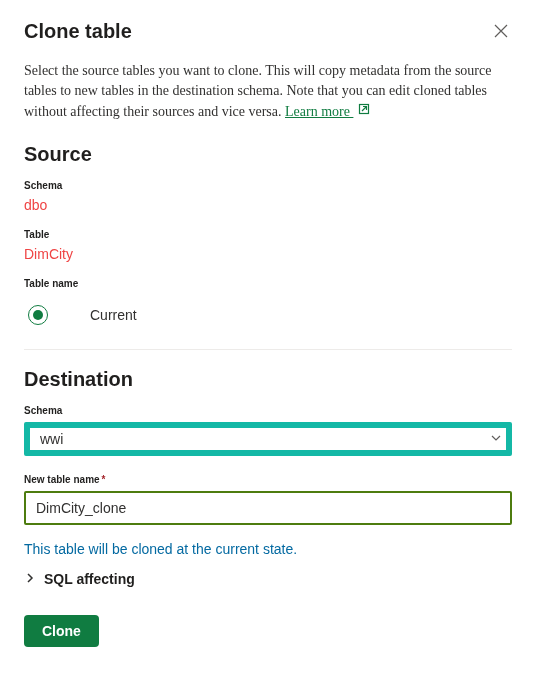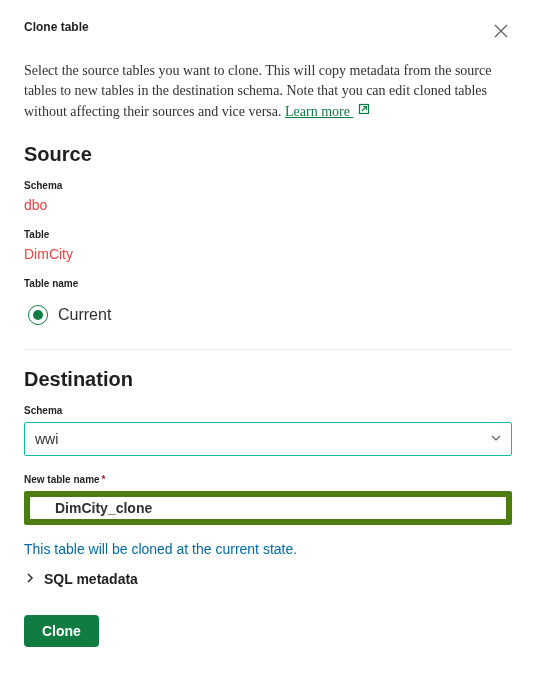--- a/index.html
+++ b/index.html
@@ -17,21 +17,21 @@
       padding: 20px 24px;
       position: relative;
     }
     .header {
       display: flex;
       justify-content: space-between;
       align-items: flex-start;
       margin-bottom: 16px;
     }
     .title {
-      font-size: 12px;
+      font-size: 20px;
       font-weight: 600;
       color: #201f1e;
     }
     .close-btn {
       background: none;
       border: none;
       cursor: pointer;
       padding: 4px;
       color: #605e5c;
       display: flex;
@@ -102,68 +102,68 @@
     .radio-circle.selected {
       border-color: #107c41;
     }
     .radio-inner {
       width: 10px;
       height: 10px;
       border-radius: 50%;
       background: #107c41;
     }
     .radio-label {
-      font-size: 16px;
-      color: #323130;
+      font-size: 14px;
+      color: #323130;
+      margin-left: 32px;
     }
     .divider {
       border: none;
       border-top: 1px solid #edebe9;
       margin: 4px 0 18px 0;
     }
     .required {
       color: #a4262c;
       margin-left: 2px;
     }
     .select-wrap {
       position: relative;
       margin-bottom: 18px;
     }
     .select-input {
       width: 100%;
       height: 34px;
-      border: 1px solid #14b8a6;
+      border: 6px solid #14b8a6;
       border-radius: 2px;
       padding: 0 32px 0 10px;
       font-size: 14px;
       font-family: inherit;
       color: #323130;
       background: #ffffff;
       cursor: pointer;
     }
     .chevron-down {
       position: absolute;
       right: 10px;
       top: 50%;
       transform: translateY(-50%);
       pointer-events: none;
       color: #605e5c;
     }
     .text-input {
       width: 100%;
       height: 34px;
-      border: 6px solid #4d7c0f;
+      border: 2px solid #4d7c0f;
       border-radius: 2px;
-      padding: 0 25px;
+      padding: 0 10px;
       font-size: 14px;
       font-family: inherit;
       color: #323130;
       background: #ffffff;
       margin-bottom: 16px;
-      font-weight: bold;
     }
     .info-text {
       font-size: 14px;
       color: #0369a1;
       margin-bottom: 14px;
     }
     .expander {
       display: flex;
       align-items: center;
       cursor: pointer;
@@ -252,19 +252,19 @@
 <input class="text-input" type="text" value="DimCity_clone" style="">
 
 <div class="info-text">This table will be cloned at the current state.</div>
 
 <div class="expander">
   <span class="expander-chevron">
     <svg width="12" height="12" viewBox="0 0 12 12">
         <path d="M4 2 L8 6 L4 10" fill="none" stroke="currentColor" stroke-width="1.5"></path>
       </svg>
   </span>
-  <span class="expander-label">SQL metadata</span>
+  <span class="expander-label">SQL affecting</span>
 </div>
 
 <button class="primary-btn">Clone</button>
 
 
 
 
 </body></html>

